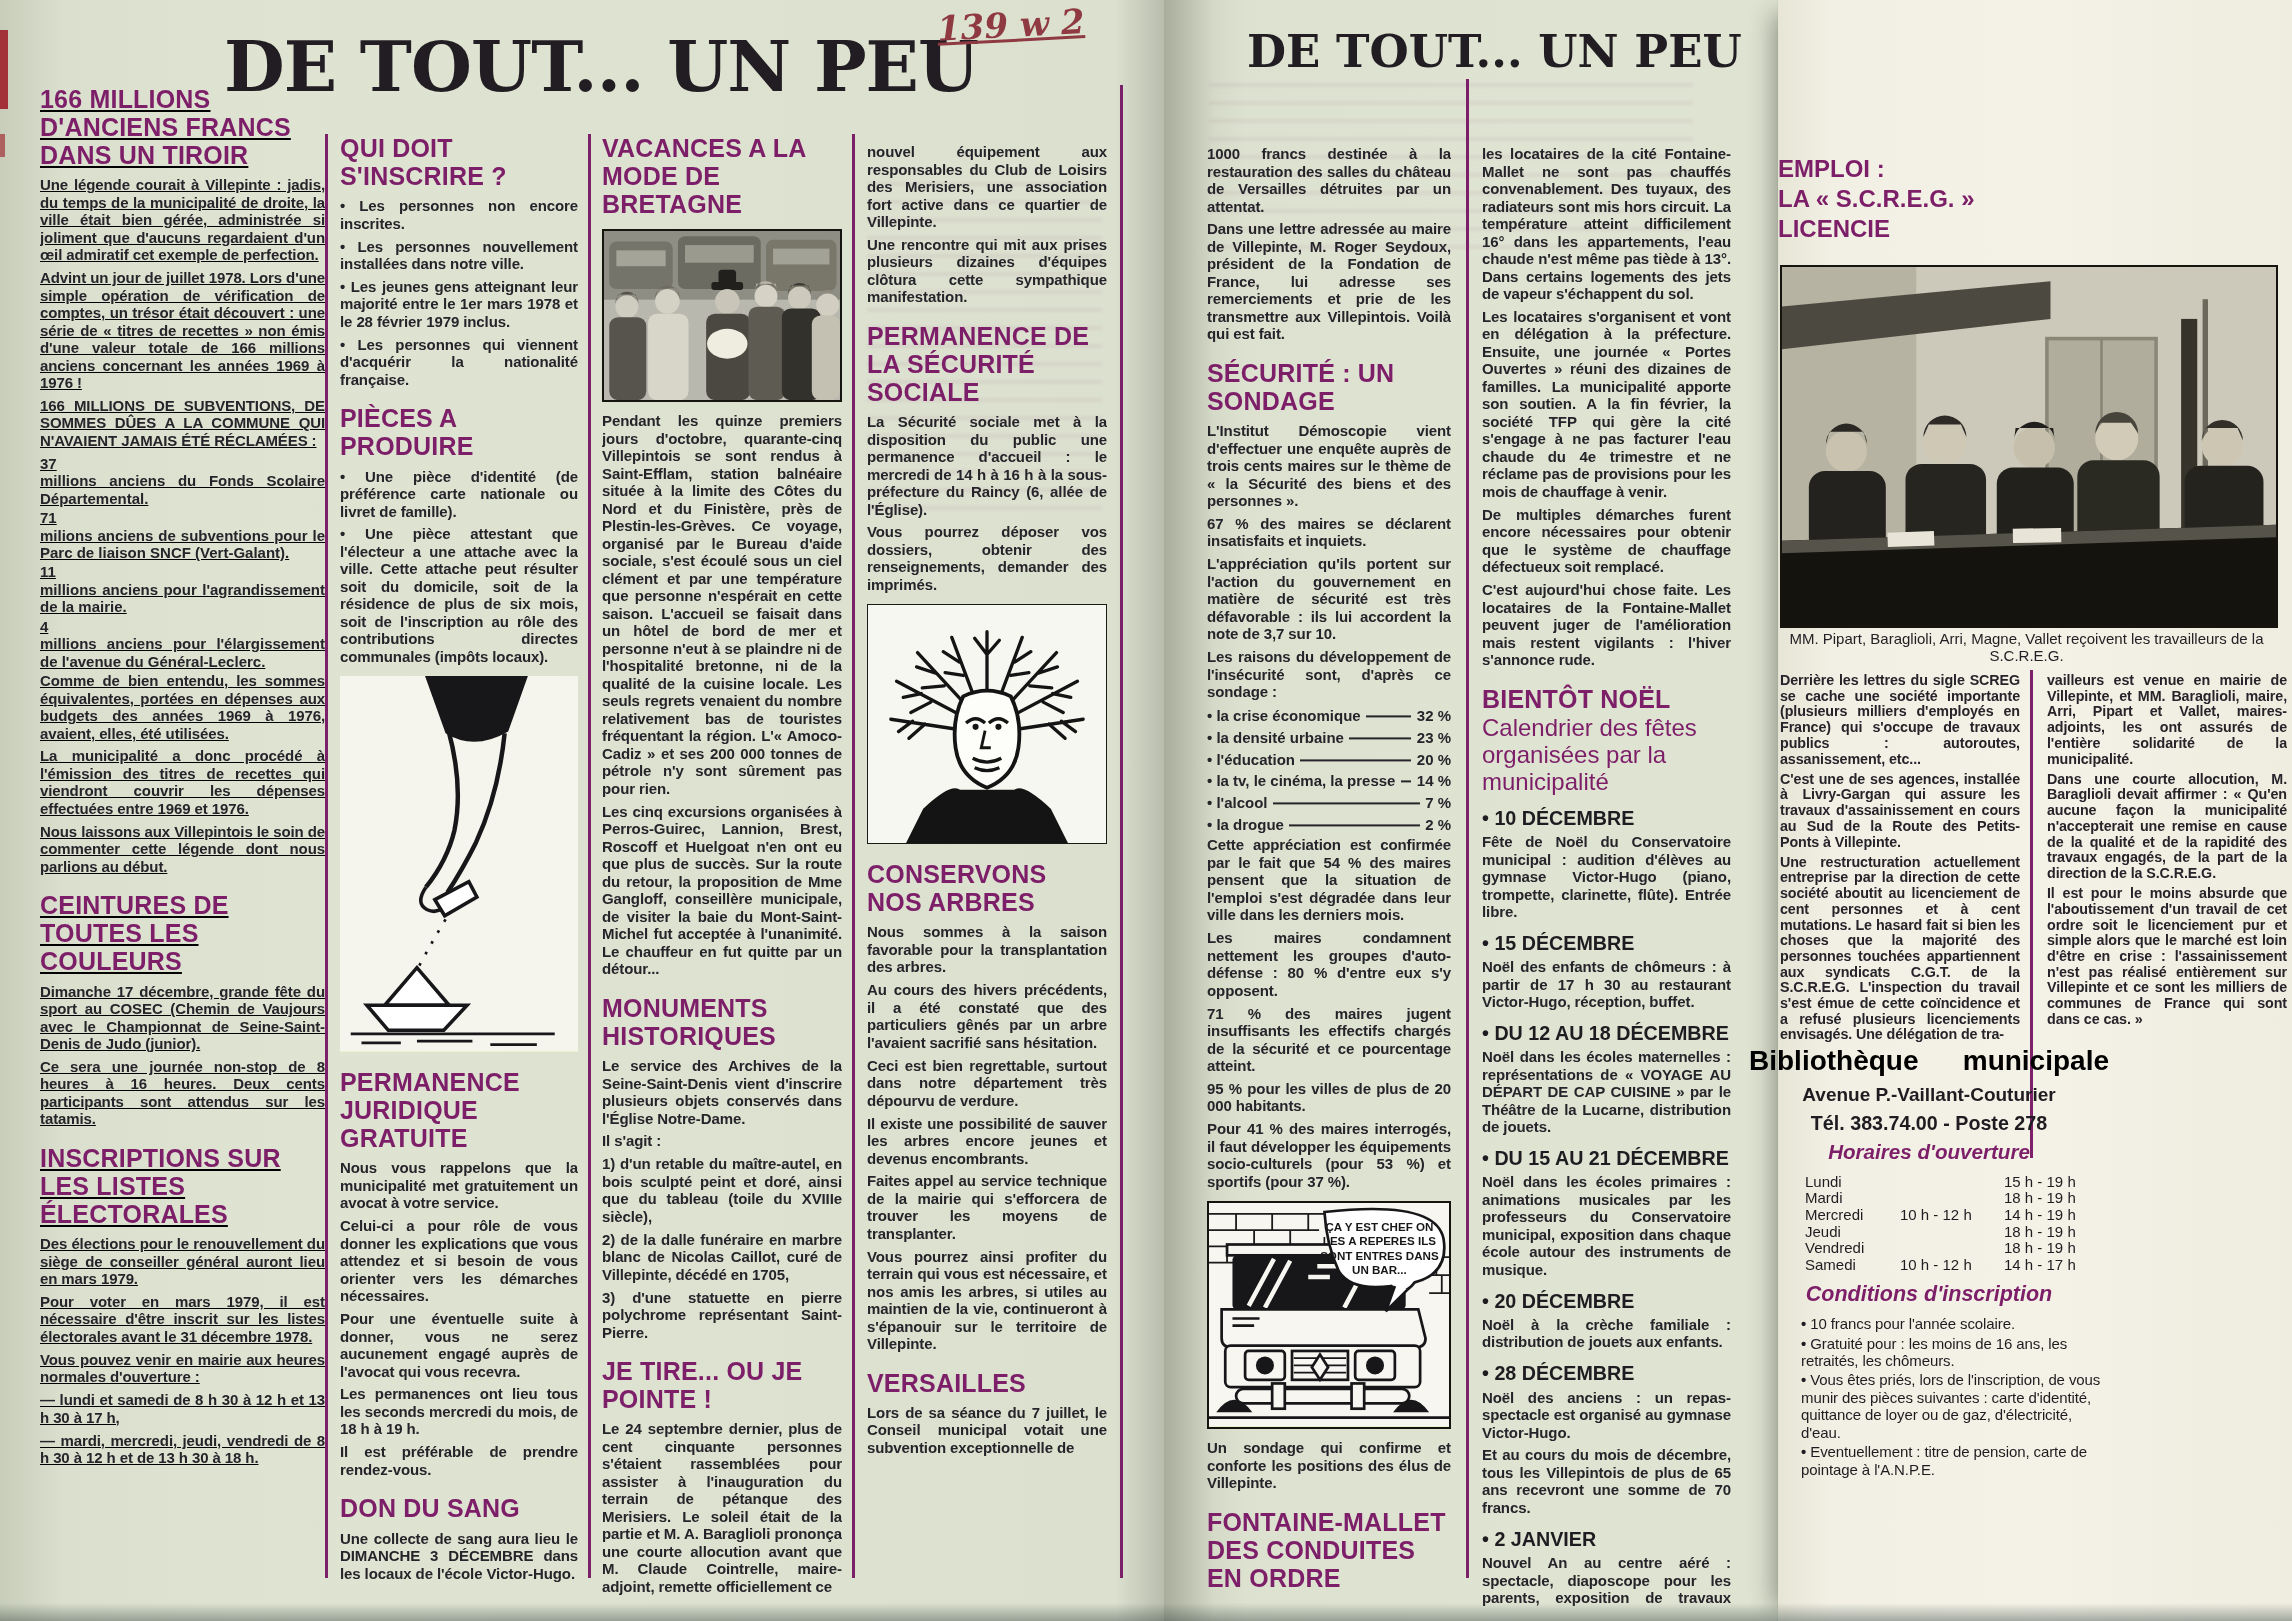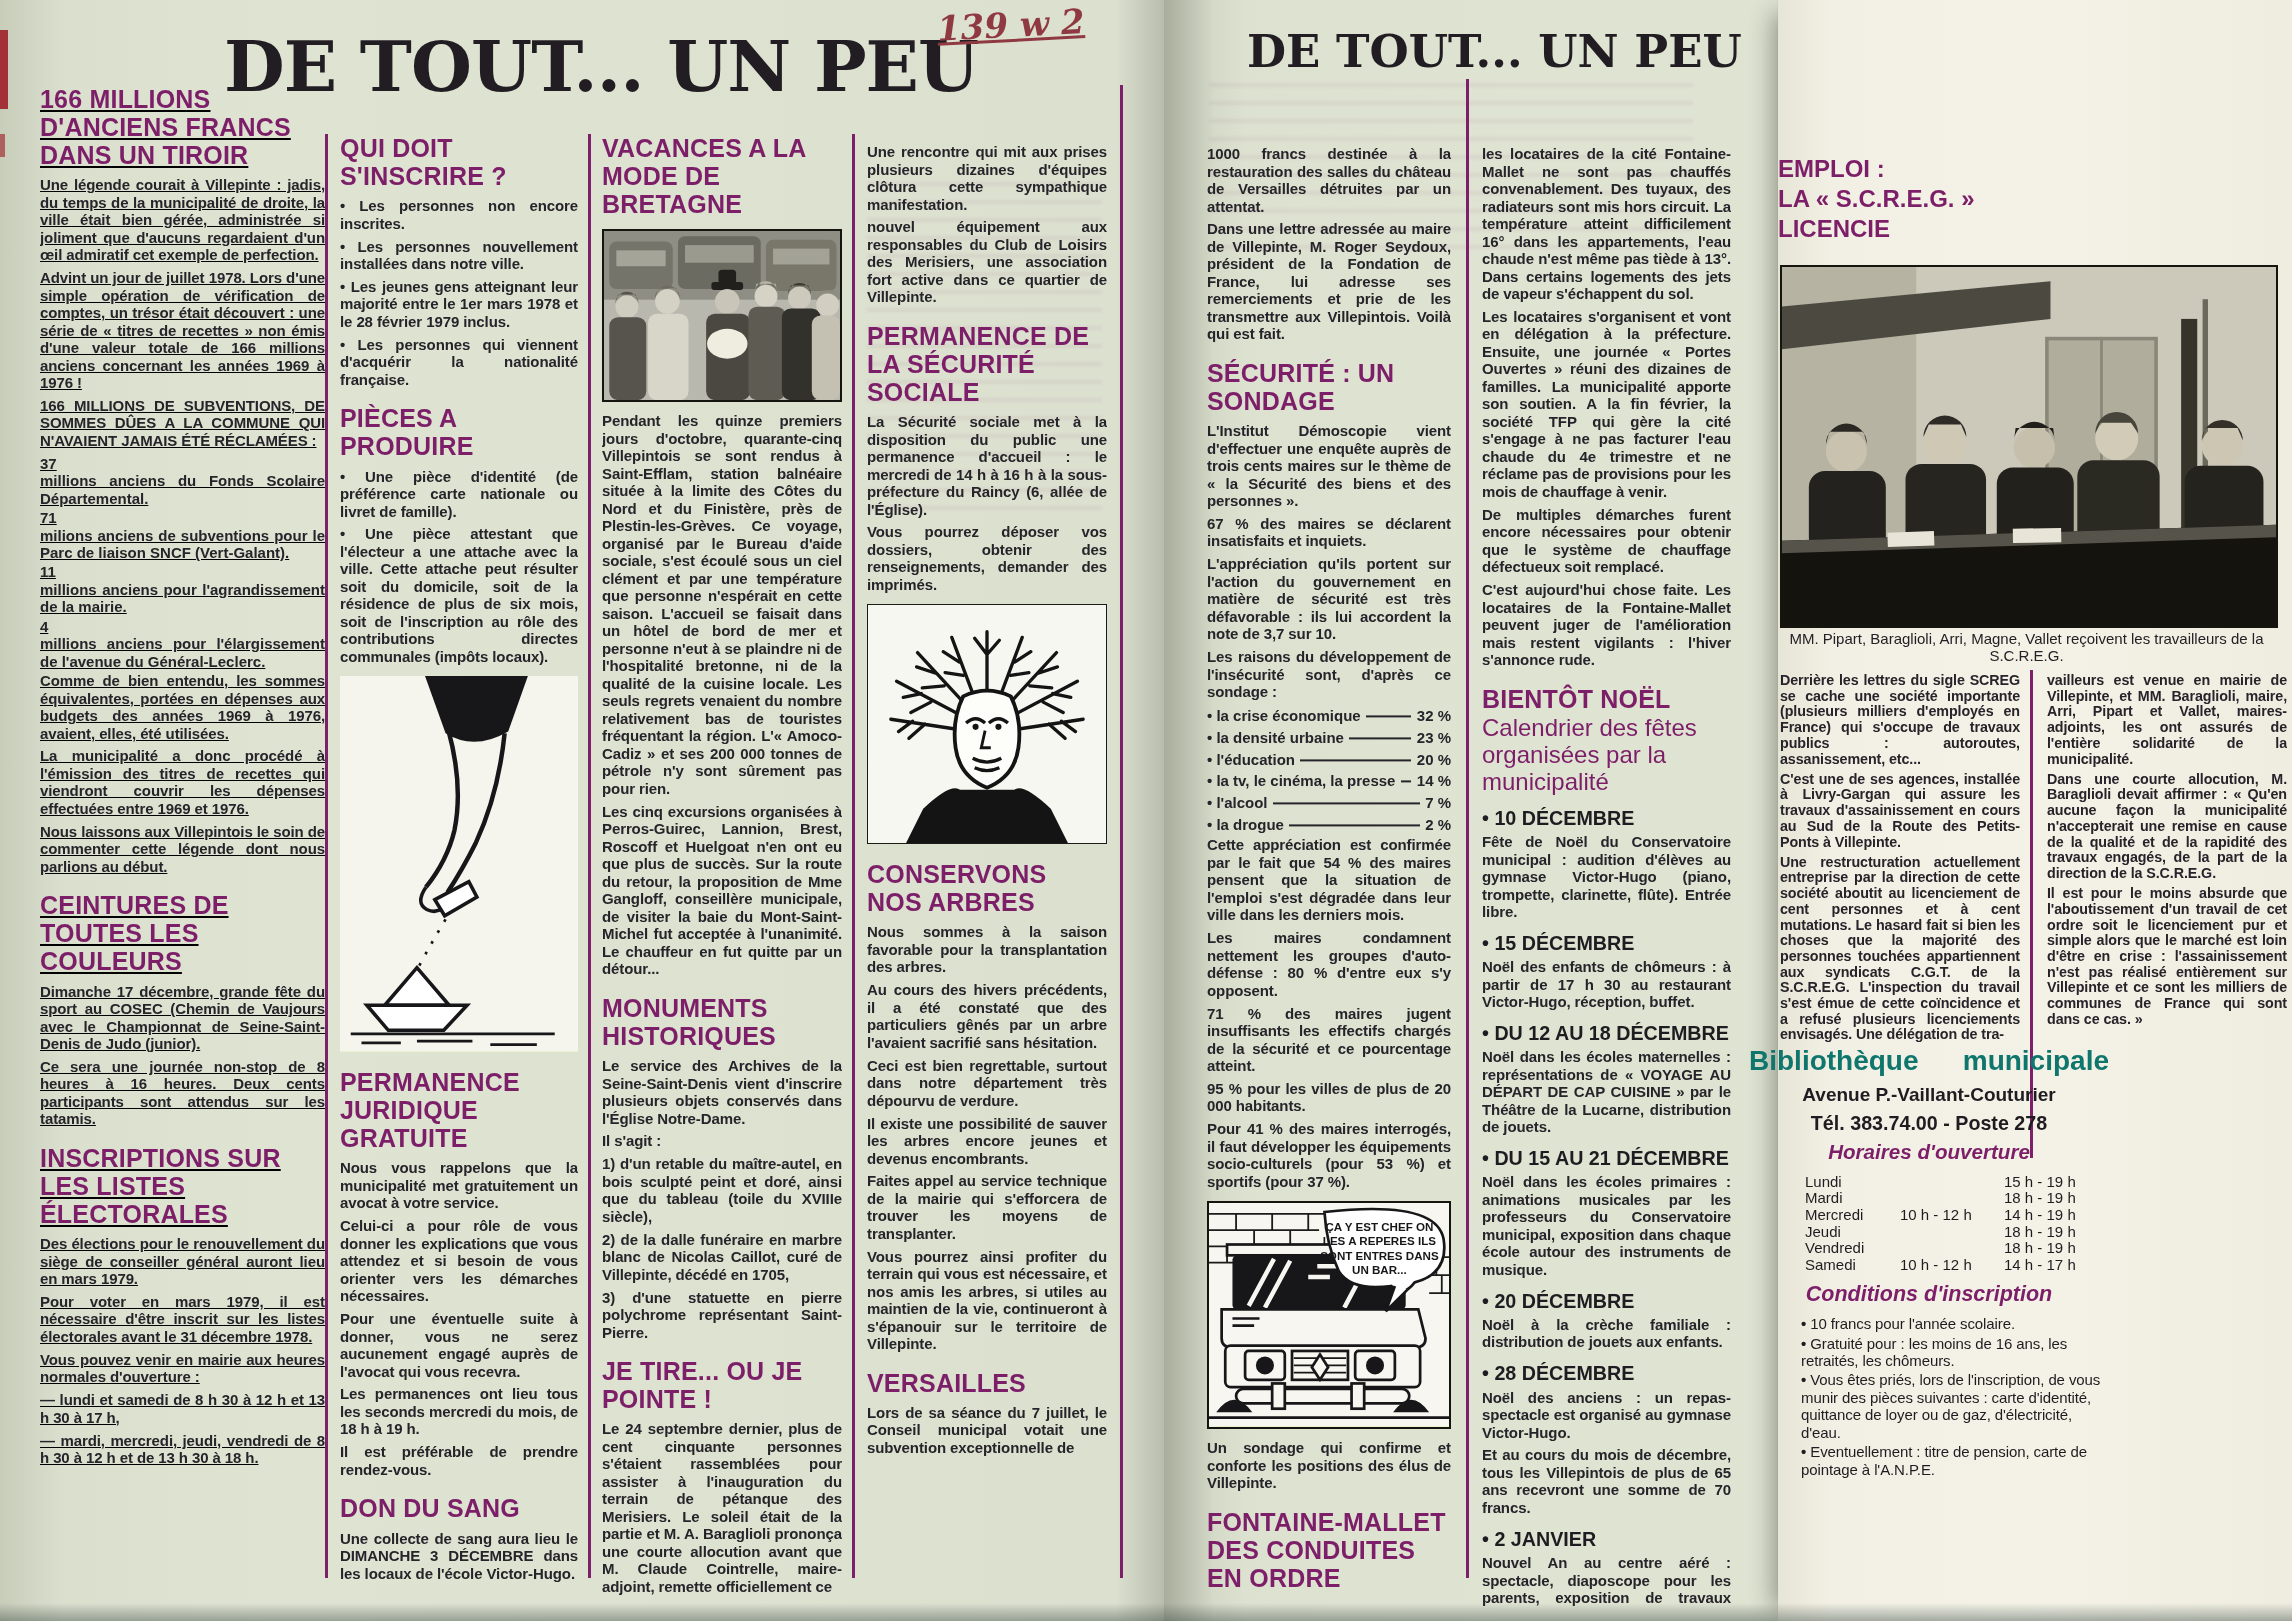--- a/index.html
+++ b/index.html
@@ -68,21 +68,21 @@
     font:700 24px/30px "Liberation Sans",sans-serif;white-space:pre-line;}
   #panel-photo{position:absolute;left:1780px;top:254px;width:494px;}
   #panel-caption{position:absolute;left:1775px;top:630px;width:503px;text-align:center;
     font:400 15px/17px "Liberation Sans",sans-serif;color:#232125;}
   .panel-col{position:absolute;top:673px;width:240px;height:376px;overflow:hidden;}
   #panel-colL{left:1780px;}
   #panel-colR{left:2047px;}
   .panel-col .p{font-size:14.3px;line-height:15.7px;margin-bottom:4.5px;}
 
   #library{position:absolute;left:1749px;top:1046px;width:360px;}
-  .lib-title{display:flex;justify-content:space-between;color:#0f766e;font:700 28px/1.05 "Liberation Sans",sans-serif;align-items:flex-end;}
+  .lib-title{display:flex;justify-content:space-between;color:#000000;font:700 28px/1.05 "Liberation Sans",sans-serif;align-items:flex-end;}
   .lib-addr{text-align:center;font:700 19px/1.25 "Liberation Sans",sans-serif;color:#1e1c20;margin-top:7.2px;}
   .lib-phone{text-align:center;font:700 19.7px/1.25 "Liberation Sans",sans-serif;color:#1e1c20;margin-top:4.5px;}
   .lib-hours-title{text-align:center;font:italic 700 20.6px/1.25 "Liberation Sans",sans-serif;color:#7c1e68;margin-top:3.6px;}
   .hours{margin:9px 0 0 56px;width:297px;}
   .hrow{display:flex;font:400 15px/16.6px "Liberation Sans",sans-serif;color:#1e1c20;}
   .hday{width:95px;}
   .hmor{width:104px;}
   .haft{flex:1;}
   .lib-cond-title{text-align:center;font:italic 700 21.5px/1.2 "Liberation Sans",sans-serif;color:#7c1e68;margin-top:9px;}
   .lib-bullets{margin:7.2px 0 0 52px;width:308px;}
@@ -219,22 +219,22 @@
     <h2 class="h">MONUMENTS HISTORIQUES</h2>
     <p class="p">Le service des Archives de la Seine-Saint-Denis vient d'inscrire plusieurs objets conservés dans l'Église Notre-Dame.</p>
     <p class="p">Il s'agit :</p>
     <p class="p">1) d'un retable du maître-autel, en bois sculpté peint et doré, ainsi que du tableau (toile du XVIIIe siècle),</p>
     <p class="p">2) de la dalle funéraire en marbre blanc de Nicolas Caillot, curé de Villepinte, décédé en 1705,</p>
     <p class="p">3) d'une statuette en pierre polychrome représentant Saint-Pierre.</p>
     <h2 class="h">JE TIRE... OU JE POINTE !</h2>
     <p class="p">Le 24 septembre dernier, plus de cent cinquante personnes s'étaient rassemblées pour assister à l'inauguration du terrain de pétanque des Merisiers. Le soleil était de la partie et M. A. Baraglioli prononça une courte allocution avant que M. Claude Cointrelle, maire-adjoint, remette officiellement ce</p>
   </div>
 <div class="col" id="col4">
+    <p class="p">nouvel équipement aux responsables du Club de Loisirs des Merisiers, une association fort active dans ce quartier de Villepinte.</p>
     <p class="p">Une rencontre qui mit aux prises plusieurs dizaines d'équipes clôtura cette sympathique manifestation.</p>
-    <p class="p">nouvel équipement aux responsables du Club de Loisirs des Merisiers, une association fort active dans ce quartier de Villepinte.</p>
     <h2 class="h">PERMANENCE DE LA SÉCURITÉ SOCIALE</h2>
     <p class="p">La Sécurité sociale met à la disposition du public une permanence d'accueil : le mercredi de 14 h à 16 h à la sous-préfecture du Raincy (6, allée de l'Église).</p>
     <p class="p">Vous pourrez déposer vos dossiers, obtenir des renseignements, demander des imprimés.</p>
     <div class="figure draw" style="border:1.8px solid #1a1a18;">
       <svg viewBox="0 0 250 250">
         <rect width="250" height="250" fill="#f7f7f1"></rect>
         <g stroke="#141414" stroke-width="3.5" fill="none" stroke-linecap="round">
           <path d="M125 96 L125 28 M125 52 l-13 -17 M125 52 l13 -15"></path>
           <path d="M112 98 L88 34 M96 60 l-17 -11 M100 74 l-19 -3"></path>
           <path d="M138 98 L162 34 M154 60 l17 -11 M150 74 l19 -3"></path>

